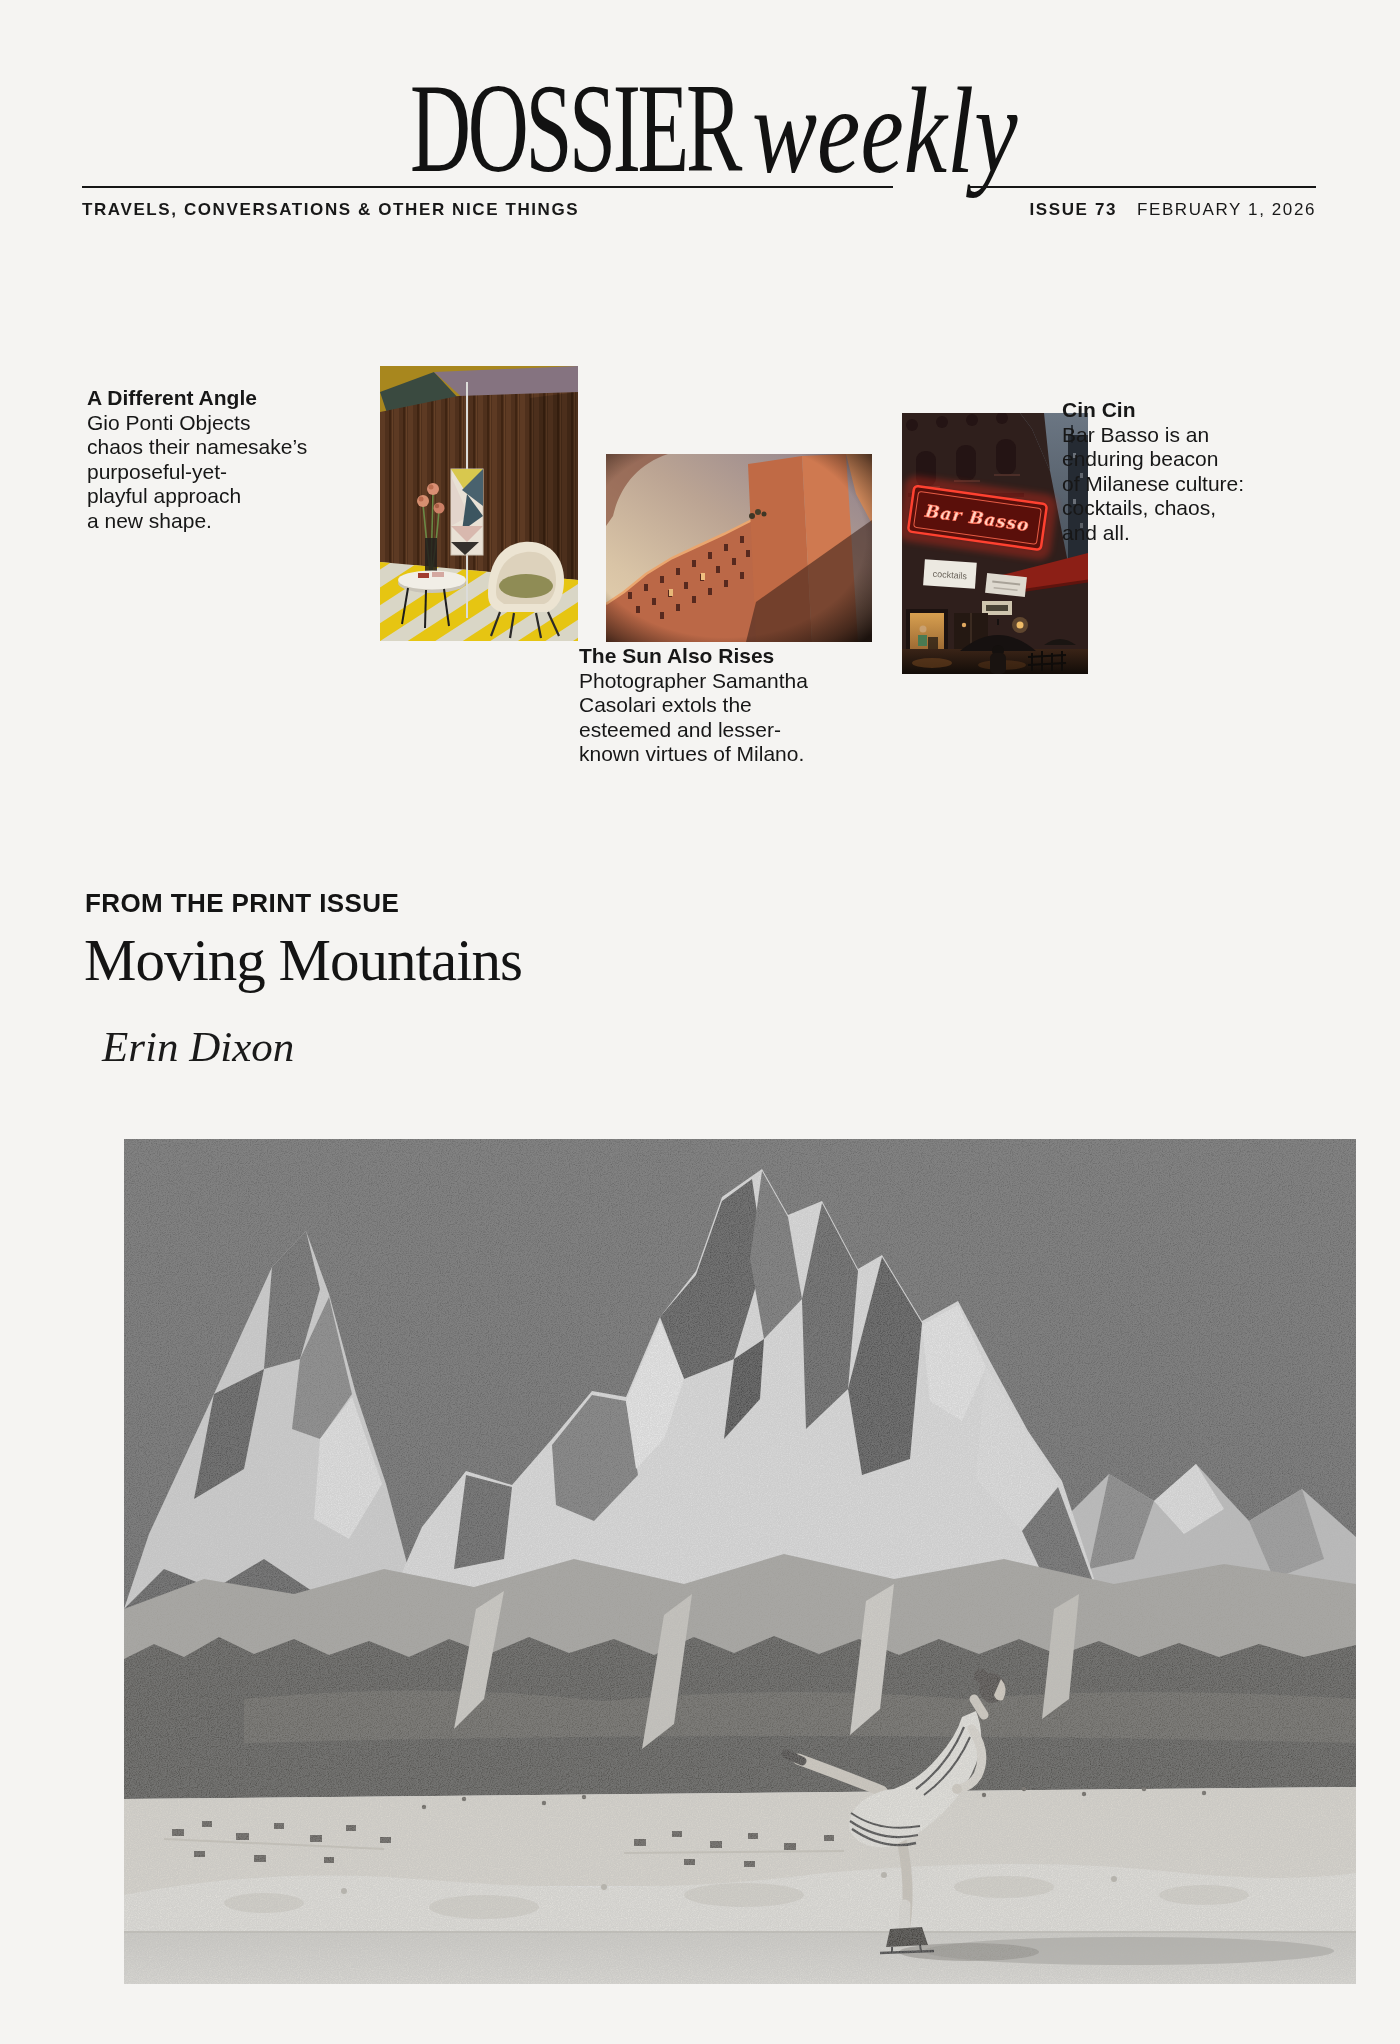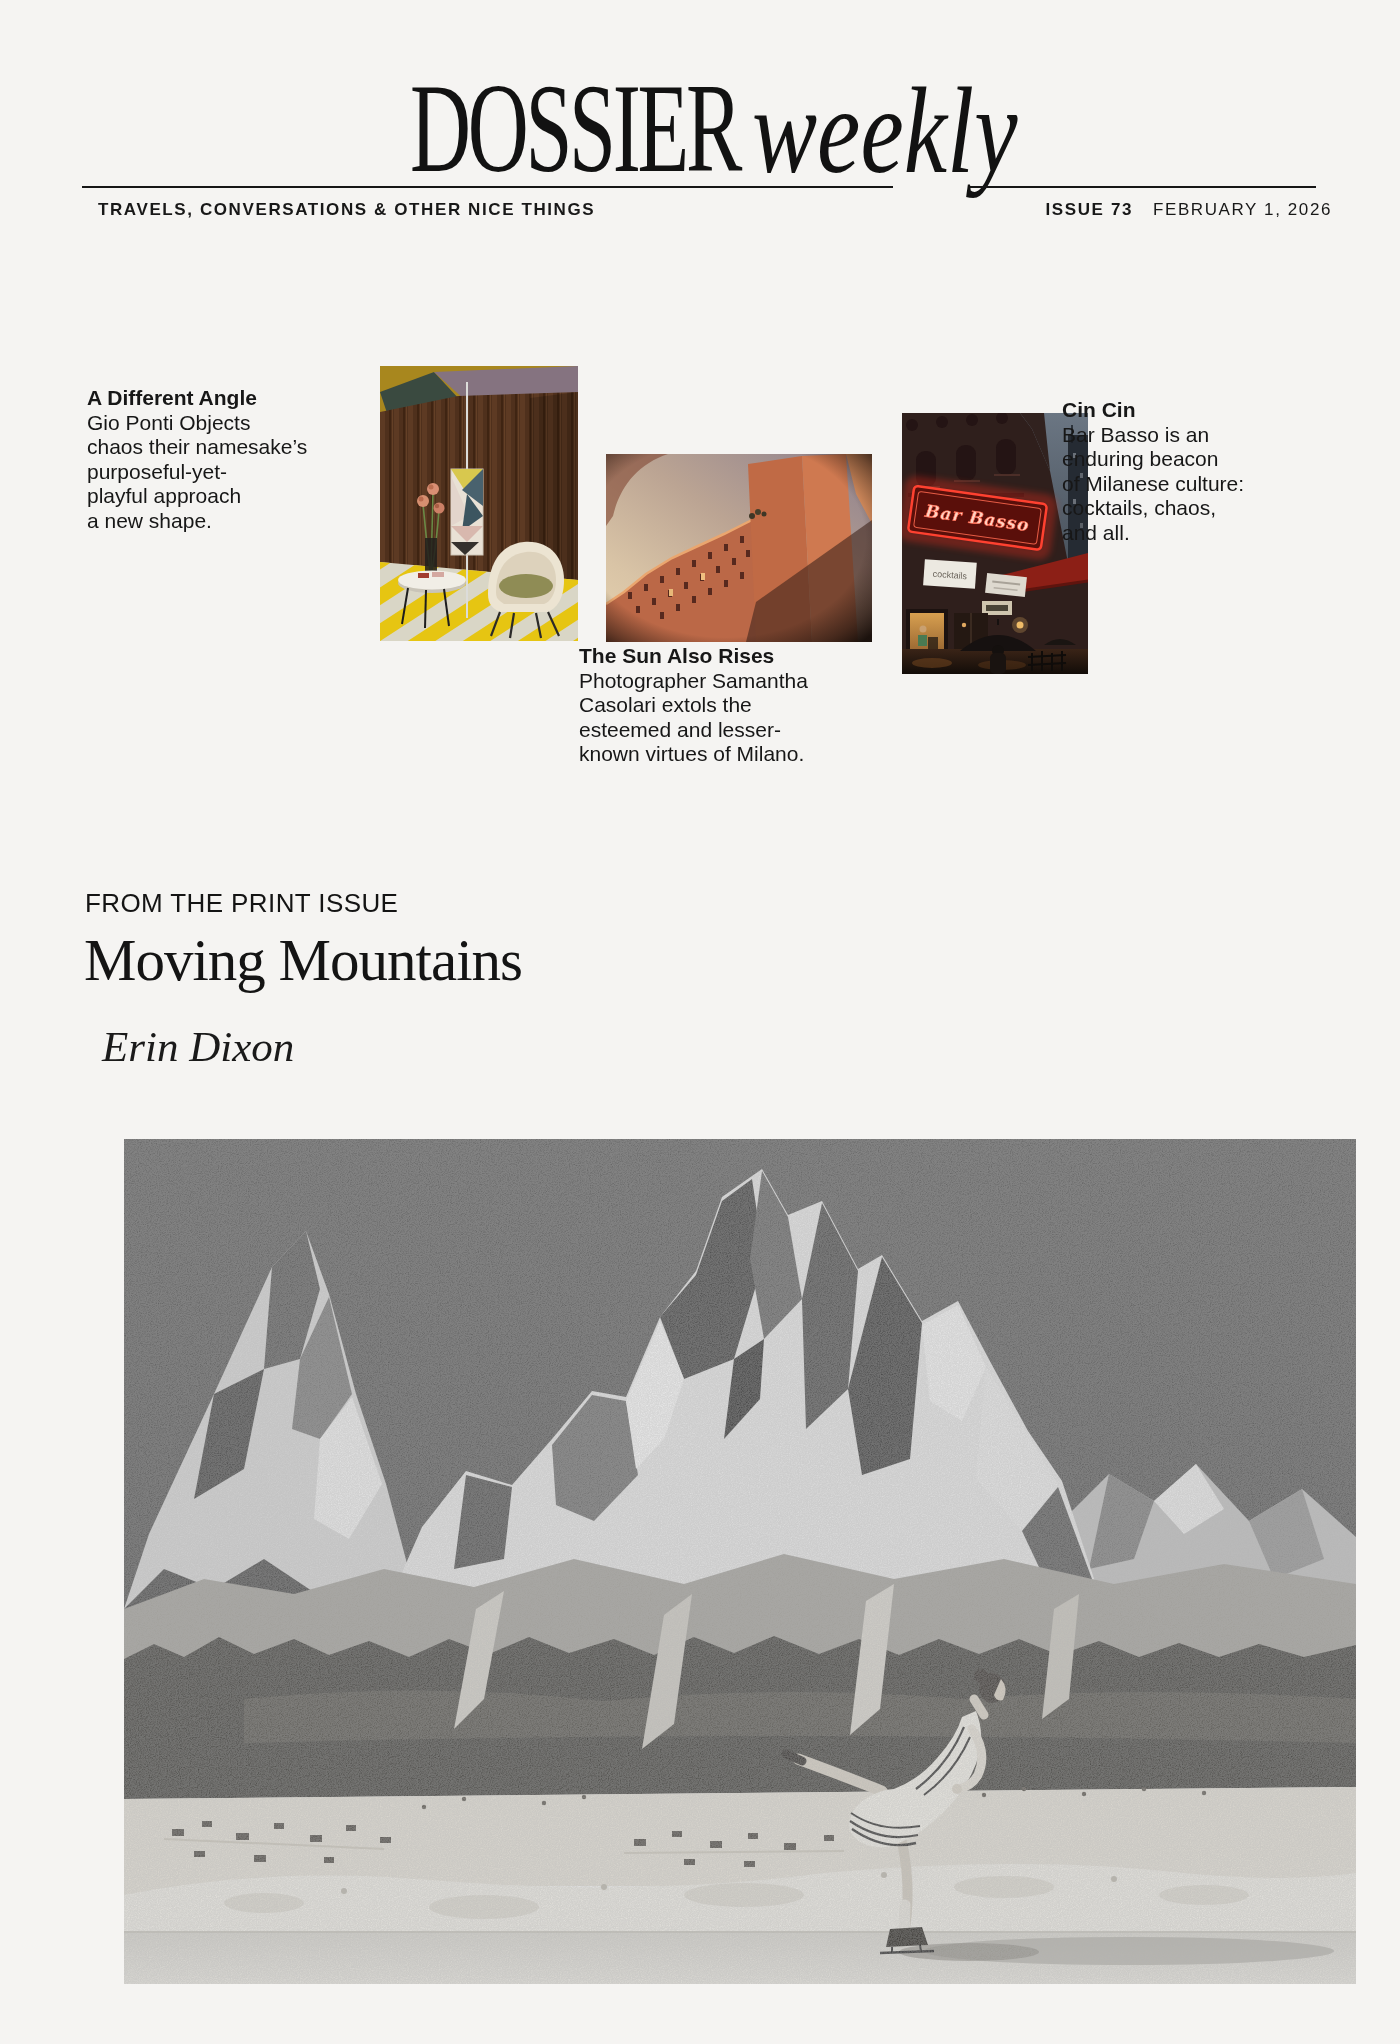--- a/index.html
+++ b/index.html
@@ -25,42 +25,42 @@
     font-size:122px;line-height:1;
     transform:scaleX(.8);transform-origin:left top;
     color:#121212;white-space:nowrap;
   }
   .rule{position:absolute;top:186px;height:2px;background:#161616}
   .rule-left{left:82px;width:811px}
   .rule-right{left:970px;width:346px}
 
   
   .infobar{
-    position:absolute;left:98px;top:200px;width:1234px;
+    position:absolute;left:82px;top:200px;width:1234px;
     display:flex;justify-content:space-between;align-items:flex-end;
     font-size:17px;letter-spacing:1.6px;color:#181818;
   }
   .infobar .tagline{font-weight:bold}
   .infobar .right{white-space:nowrap}
   .infobar .issue{font-weight:bold;margin-right:20px}
 
   
   .teaser-text{position:absolute;font-size:21px;line-height:24.6px;color:#171717;white-space:nowrap}
   .teaser-text .t-title{font-weight:bold}
   .t1{left:87px;top:386px}
   .t2{left:579px;top:644px}
   .t3{left:1062px;top:398px}
   .fig{position:absolute;display:block;line-height:0}
   .fig svg{display:block}
   .fig1{left:340px;top:350px}
   .fig2{left:566px;top:438px}
   .fig3{left:862px;top:397px}
 
   
-  .kicker{position:absolute;left:85px;top:888px;font-size:26px;font-weight:normal;letter-spacing:.4px;color:#141414}
+  .kicker{position:absolute;left:85px;top:888px;font-size:26px;font-weight:bold;letter-spacing:.4px;color:#141414}
   .feat-title{
     position:absolute;left:84px;top:928px;
     font-family:"Liberation Serif",serif;font-size:59px;letter-spacing:-1px;
     color:#141414;line-height:1.1;white-space:nowrap;
   }
   .feat-byline{
     position:absolute;left:87px;top:1022px;
     font-family:"Liberation Serif",serif;font-style:italic;font-size:43px;
     color:#1a1a1a;white-space:nowrap;margin-left:15px;
   }

